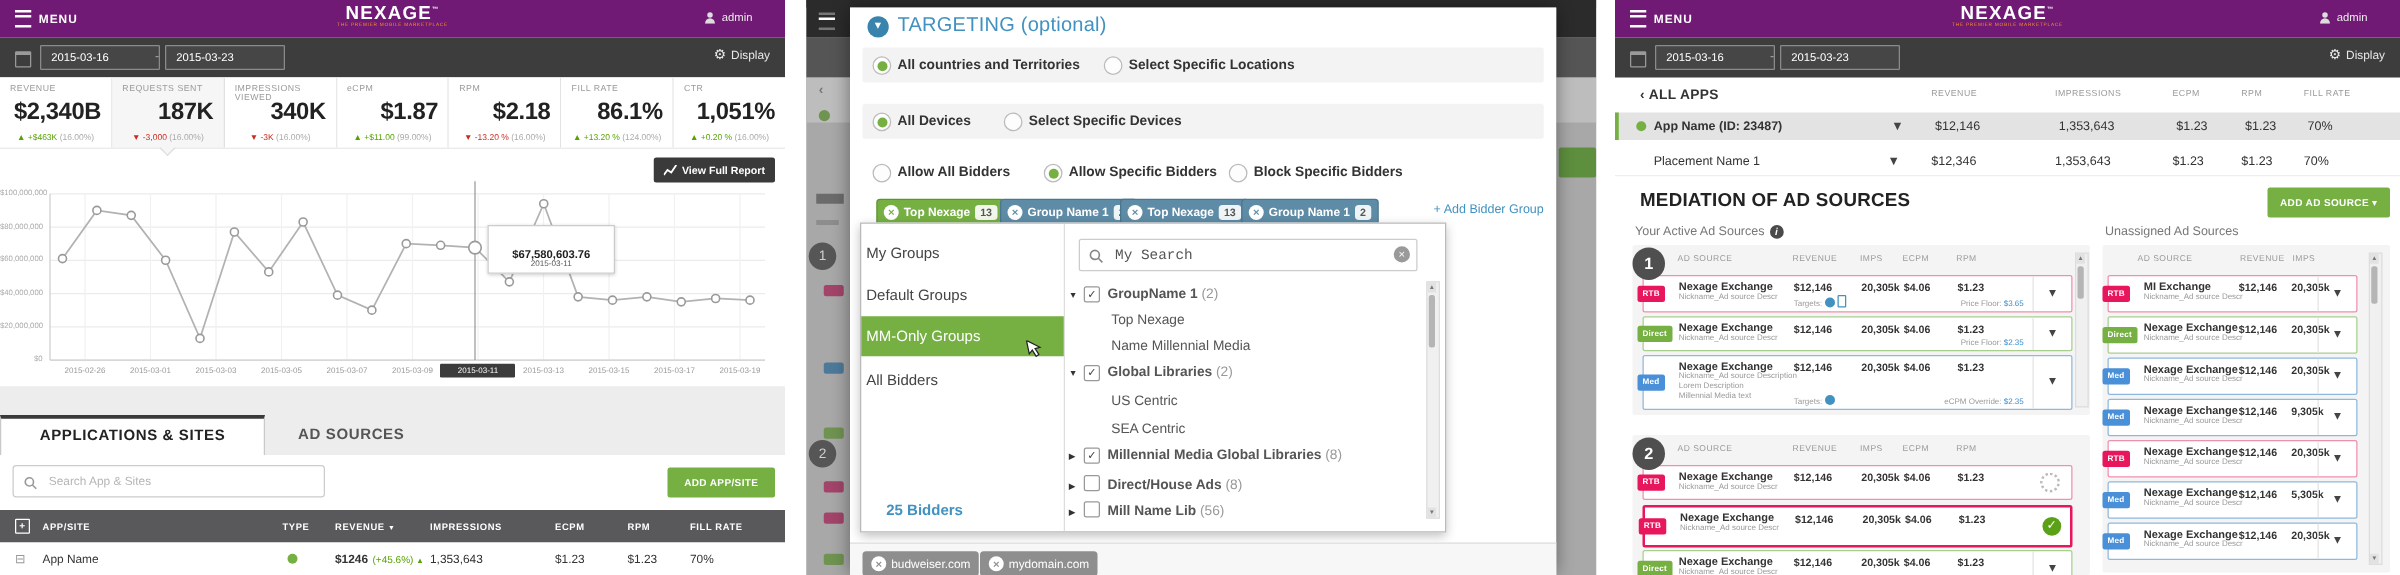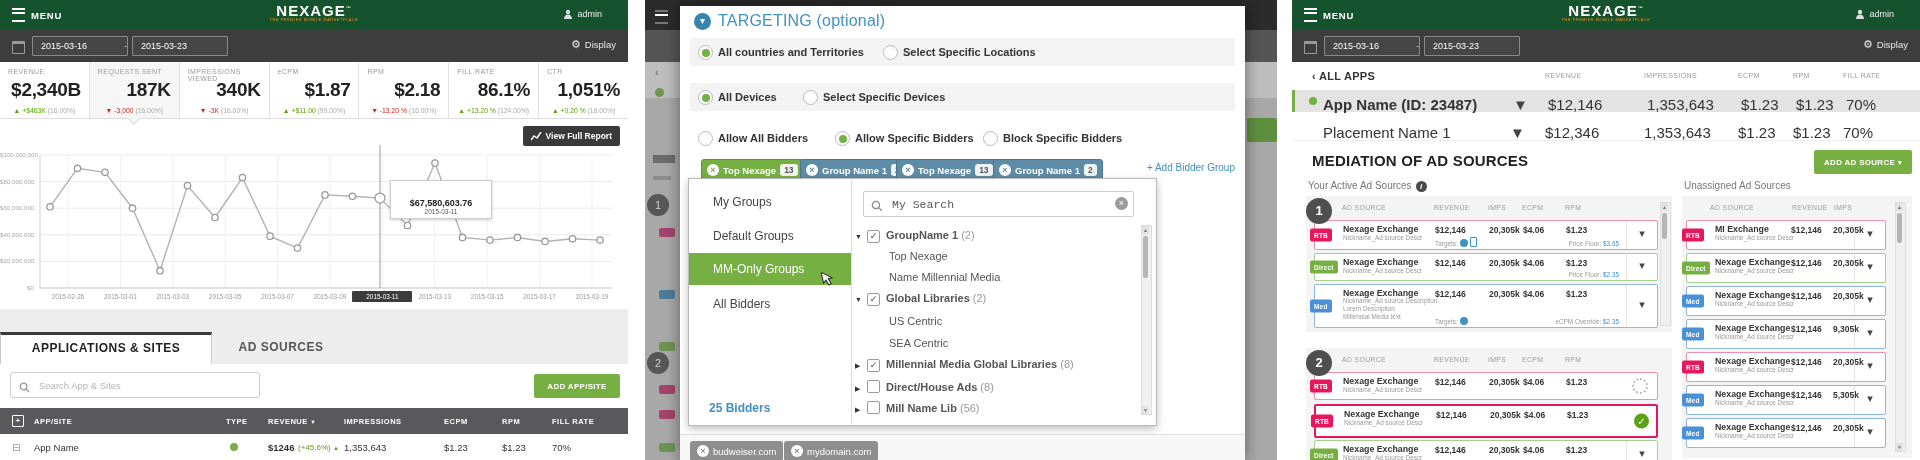--- a/index.html
+++ b/index.html
@@ -1,20 +1,20 @@
 <!DOCTYPE html>
 <html><head>
 <meta charset="utf-8">
 <style>
   html,body{margin:0;padding:0;background:#fff;font-family:"Liberation Sans","DejaVu Sans",sans-serif;}
   #stage{position:relative;width:1920px;height:460px;overflow:hidden;background:#fff;}
   .panel{position:absolute;top:0;height:460px;overflow:hidden;background:#ededed;}
   .abs{position:absolute;}
   
-  .topbar{position:absolute;left:0;top:0;right:0;height:30px;background:#14532d;color:#fff;}
+  .topbar{position:absolute;left:0;top:0;right:0;height:30px;background:#701a75;color:#fff;}
   .menu-btn{position:absolute;left:12px;top:8px;display:flex;align-items:center;gap:6px;font-size:9.5px;font-weight:bold;letter-spacing:.8px;color:#fff;cursor:pointer;}
   .burger{width:13px;height:10px;border-top:2px solid #fff;border-bottom:2px solid #fff;position:relative;}
   .burger::after{content:"";position:absolute;left:0;top:2px;width:100%;height:2px;background:#fff;}
   .logo{position:absolute;left:0;right:0;top:3px;text-align:center;line-height:1;}
   .logo-main{font-size:15px;font-weight:bold;letter-spacing:1px;color:#fff;}
   .logo-main sup{font-size:5px;}
   .logo-tag{font-size:3.8px;color:#f7941d;letter-spacing:.6px;margin-top:1px;}
   .user{position:absolute;right:26px;top:9px;display:flex;align-items:center;gap:4px;font-size:9px;color:#eee;}
   .datebar{position:absolute;left:0;top:30px;right:0;height:32px;background:#3d3d3d;}
   .cal{position:absolute;left:12px;top:11px;width:11px;height:9px;border:1px solid #9a9a9a;border-top:3px solid #9a9a9a;border-radius:1px;}
@@ -71,21 +71,21 @@
   .rlabel{position:absolute;top:8px;font-size:11px;font-weight:bold;color:#333;}
   .chip{position:absolute;top:0;height:20px;border-radius:3px;color:#fff;display:flex;align-items:center;gap:4px;padding:0 5px;font-size:9.5px;font-weight:bold;}
   .chip-green{background:#76b043;border:1px solid #5e9330;}
   .chip-blue{background:#5e8ca6;border:1px solid #4a7690;}
   .cx{width:12px;height:12px;border-radius:50%;background:#fff;color:#5e8ca6;font-size:9px;line-height:12px;text-align:center;font-weight:bold;}
   .chip-green .cx{color:#76b043;}
   .chip-count{background:rgba(255,255,255,.9);color:#555;font-size:8.5px;font-weight:bold;border-radius:3px;padding:1px 4px;}
   .abg-link{position:absolute;right:10px;top:156px;font-size:10px;color:#4192c0;cursor:pointer;}
   .dropdown{position:absolute;left:8px;top:172px;width:467px;height:246px;background:#fff;border:1px solid #b9b9b9;box-shadow:0 3px 8px rgba(0,0,0,.25);}
   .dnav{position:absolute;left:0;top:0;bottom:0;width:162px;border-right:1px solid #ddd;}
-  .dnav-item{position:absolute;left:0;right:0;height:26px;line-height:26px;padding-left:24px;font-size:12px;color:#444;cursor:pointer;}
+  .dnav-item{position:absolute;left:0;right:0;height:26px;line-height:26px;padding-left:4px;font-size:12px;color:#444;cursor:pointer;}
   .dnav-item.sel{background:#76b043;color:#fff;height:32px;line-height:32px;}
   .bidders-link{position:absolute;left:20px;bottom:10px;font-size:12px;font-weight:bold;color:#4192c0;cursor:pointer;}
   .dsearch{position:absolute;left:174px;top:12px;right:22px;height:24px;border:1px solid #ccc;border-radius:2px;}
   .dsearch input{position:absolute;left:26px;top:1px;right:20px;height:20px;border:none;outline:none;font-size:11.5px;color:#444;background:transparent;font-family:Liberation Mono, monospace;}
   .dsearch input::placeholder{color:#555;}
   .clear-x{position:absolute;right:5px;top:5px;width:13px;height:13px;border-radius:50%;background:#9a9a9a;color:#fff;font-size:9px;line-height:13px;text-align:center;cursor:pointer;}
   .tree-row{position:absolute;left:166px;font-size:11px;color:#555;white-space:nowrap;}
   .caret{display:inline-block;width:12px;font-size:7px;color:#333;}
   .cbx{display:inline-block;width:11px;height:11px;border:1px solid #999;border-radius:2px;background:#fff;margin:0 6px -2px 0;font-size:9px;line-height:11px;text-align:center;color:#444;}
   .tlabel{font-weight:bold;}
@@ -97,21 +97,21 @@
   .chipband{position:absolute;left:0;right:0;top:428px;height:32px;background:#f7f7f7;border-top:1px solid #ddd;}
   .gchip{position:absolute;top:6px;height:20px;background:#8e8e8e;border-radius:3px;color:#fff;font-size:9.5px;display:flex;align-items:center;gap:4px;padding:0 7px;}
   .gchip .cx{color:#8e8e8e;}
   .cursor-ico{position:absolute;font-size:15px;color:#fff;text-shadow:0 0 1px #000,1px 1px 1px #000;transform:rotate(-12deg);}
   .frag{position:absolute;}
   
   #p-right{background:#fff;}
   .allapps-label{position:absolute;left:20px;top:70px;font-size:11px;font-weight:bold;color:#333;letter-spacing:.3px;}
   .colhead{position:absolute;font-size:7px;color:#9a9a9a;letter-spacing:.4px;}
   .app-row{position:absolute;left:0;right:0;height:22px;}
-  .app-row .td{top:6px;font-size:15px;}
+  .app-row .td{top:6px;font-size:10px;}
   .row-sel{background:#e3e3e3;border-left:3px solid #76b043;}
   .caret-dn{color:#444;font-size:8px;}
   .med-title{position:absolute;left:20px;top:152px;font-size:15px;font-weight:bold;color:#222;letter-spacing:.2px;}
   .sec-label{position:absolute;top:180px;font-size:10px;color:#777;}
   .info-i{display:inline-block;width:11px;height:11px;border-radius:50%;background:#4a4a4a;color:#fff;font-size:8px;line-height:11px;text-align:center;font-style:italic;font-weight:bold;margin-left:4px;}
   .srcblock{position:absolute;background:#f4f4f4;border-radius:2px;}
   .gnum{position:absolute;left:0px;top:2px;width:26px;height:26px;border-radius:50%;background:#4f4f4f;color:#fff;font-size:13px;font-weight:bold;line-height:26px;text-align:center;z-index:2;}
   .bh{position:absolute;top:8px;font-size:6.8px;color:#9a9a9a;letter-spacing:.4px;}
   .crd{position:absolute;background:#fff;border-radius:2px;text-decoration:underline;}
   .crd-rtb{border:1px solid #ef8fae;}

